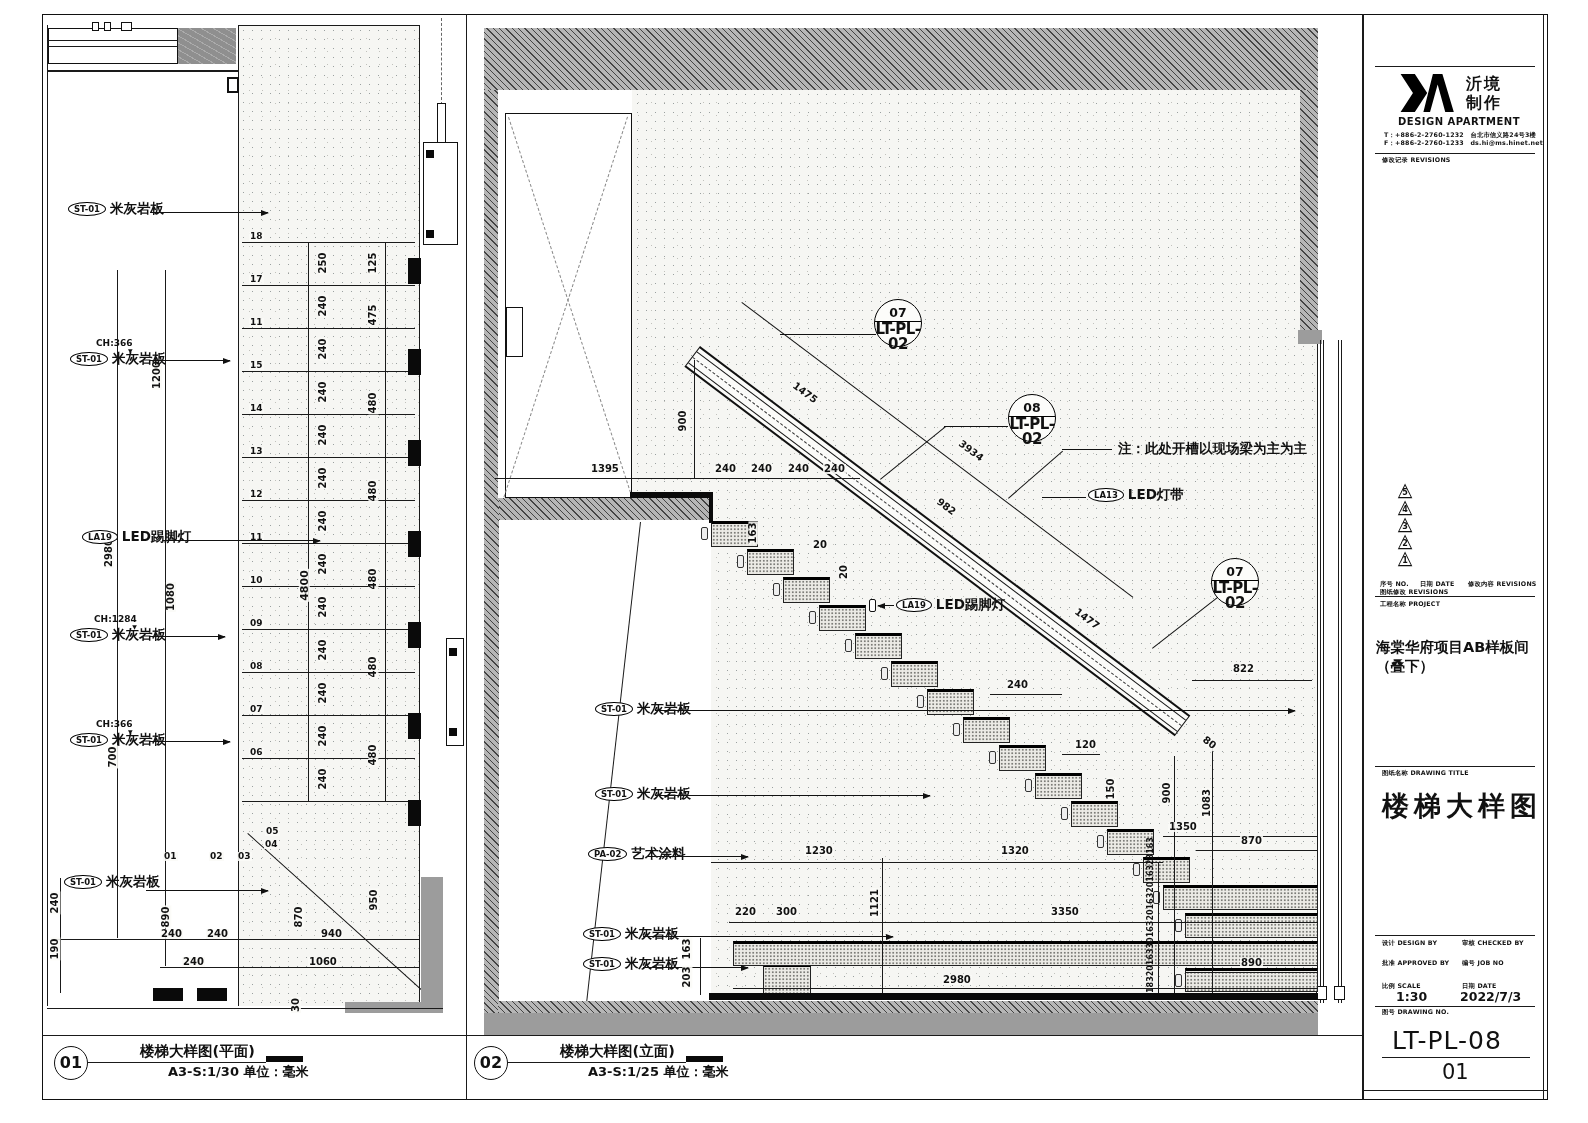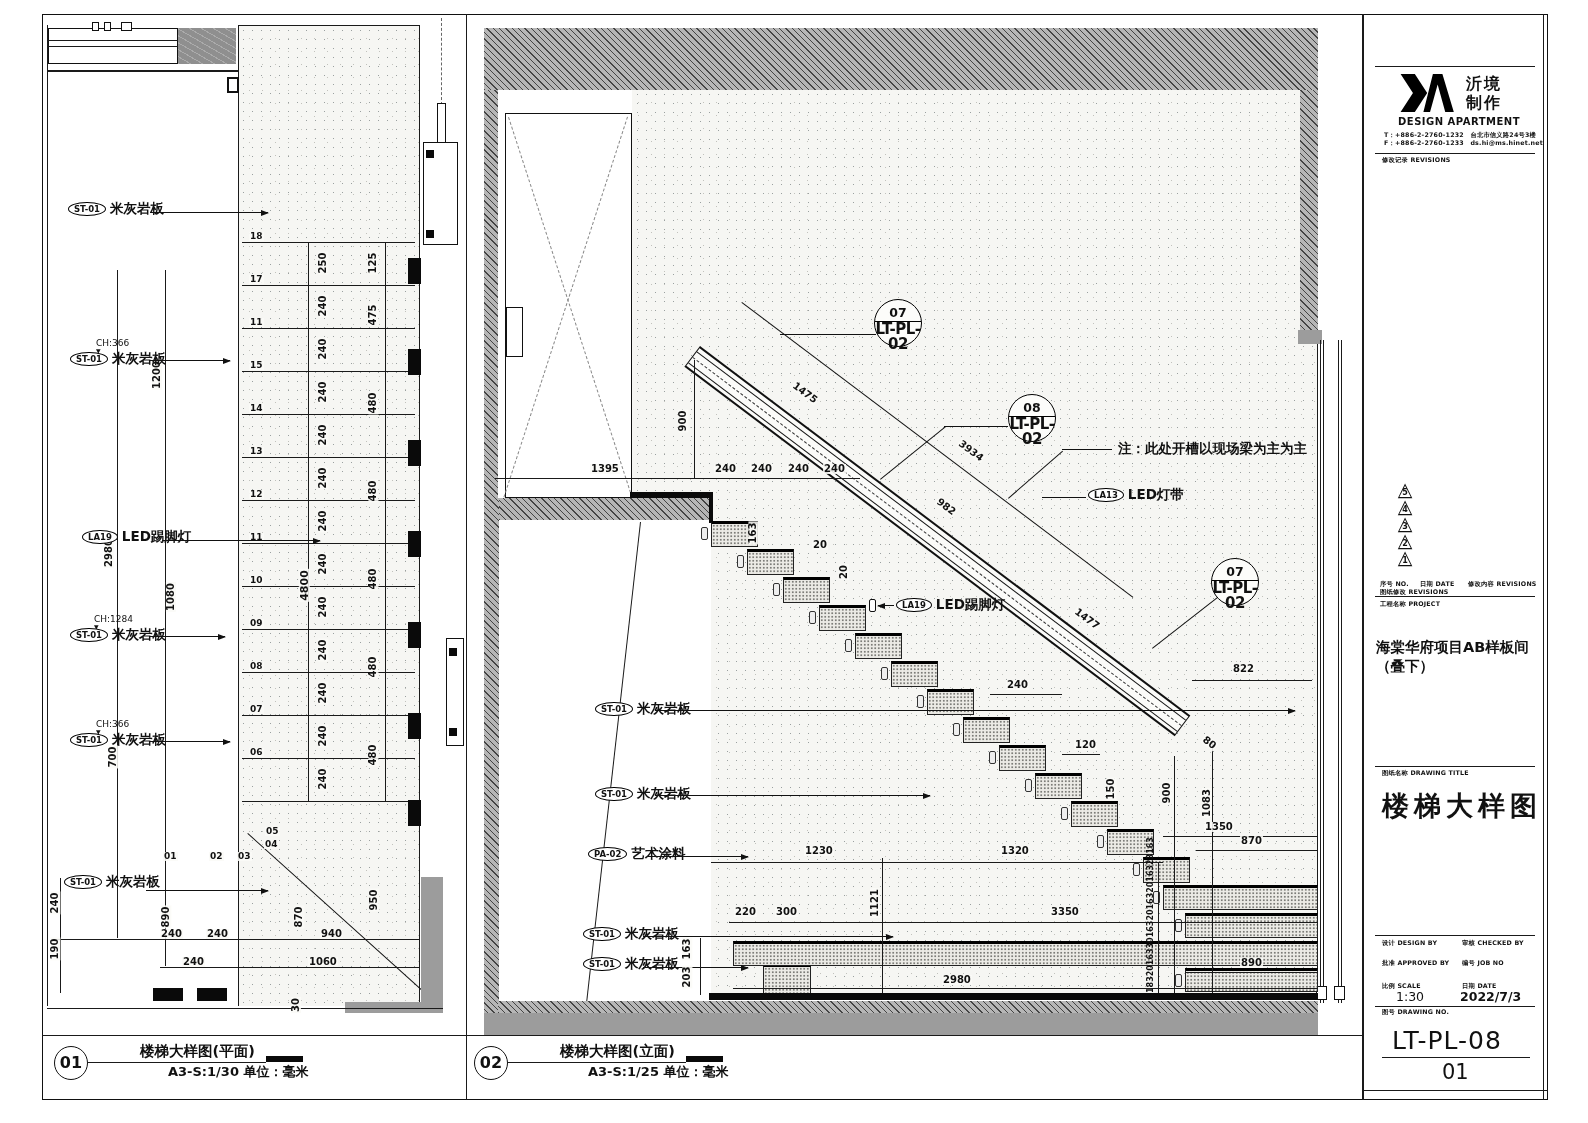--- a/index.html
+++ b/index.html
@@ -15,21 +15,21 @@
 .grayblock{background:#8f8f8f;background-image:repeating-linear-gradient(30deg,rgba(255,255,255,.25) 0 1px,transparent 1px 6px)}
 .gray{background:#9c9c9c}
 .white{background:#fff}
 .dim{position:absolute;font-size:10px;font-weight:bold;line-height:1;white-space:nowrap;background:rgba(250,250,247,.88);padding:0 1px}
 .sm{font-size:9px}
 .vdim{transform:rotate(-90deg);transform-origin:center}
 .r37{transform:rotate(37deg);transform-origin:left top}
 .rowlines{background-image:repeating-linear-gradient(to bottom,#1a1a1a 0,#1a1a1a 1px,transparent 1px,transparent 43px)}
 .oval{display:inline-block;border:1.3px solid #000;border-radius:50%;font-size:8.5px;font-weight:bold;padding:1px 5px;background:#fff;line-height:1.2;white-space:nowrap}
 .mat{position:absolute;display:flex;align-items:center;gap:4px;font-weight:bold;font-size:13.5px;white-space:nowrap}
-.chlbl{font-size:9px;font-weight:normal;text-align:left}
+.chlbl{font-size:9px;font-weight:bold;text-align:right}
 .chlbl::after{content:"▼";display:block;font-size:6px;line-height:5px}
 .leader{position:absolute;height:0;border-top:1px solid #111}
 .leader.ar::after{content:"";position:absolute;right:-1px;top:-3.5px;border-left:8px solid #111;border-top:3px solid transparent;border-bottom:3px solid transparent}
 .leader.al::before{content:"";position:absolute;left:-1px;top:-3.5px;border-right:8px solid #111;border-top:3px solid transparent;border-bottom:3px solid transparent}
 .dleader{position:absolute;height:0;border-top:1px solid #111;transform-origin:left top}
 .callout{position:absolute;width:48px;height:48px;border:1.4px solid #000;border-radius:50%;background:#fcfcfa;text-align:center;font-weight:bold;z-index:5}
 .callout .cn{font-size:12.5px;display:block;border-bottom:1.2px solid #000;height:22px;line-height:25px}
 .callout .cr{font-size:15px;display:block;line-height:15px;letter-spacing:-.5px}
 .tread{position:absolute;border:1px solid #222;border-top:3.5px solid #000;background-color:#ecebe6;background-image:radial-gradient(#7c7c78 .8px,transparent .9px);background-size:3.5px 3.5px}
 .tread::before{content:"";position:absolute;left:-11px;top:3px;width:5px;height:11px;border:1px solid #333;border-radius:2px;background:#eee}
@@ -346,21 +346,21 @@
     <div class="dim vdim" style="left:742px;top:528px">163</div>
     <div class="dim" style="left:812px;top:540px">20</div>
     <div class="dim vdim" style="left:836px;top:567px">20</div>
     <div class="dim" style="left:1232px;top:664px">822</div>
     <div class="dim r37" style="left:1206px;top:734px">80</div>
     <div class="dim" style="left:1006px;top:680px">240</div>
     <div class="dim" style="left:1074px;top:740px">120</div>
     <div class="dim vdim" style="left:1100px;top:784px">150</div>
     <div class="dim vdim" style="left:1156px;top:788px">900</div>
     <div class="dim vdim" style="left:1192px;top:798px">1083</div>
-    <div class="dim" style="left:1204px;top:822px">1350</div>
+    <div class="dim" style="left:1168px;top:822px">1350</div>
     <div class="dim" style="left:1240px;top:836px">870</div>
     <div class="dim" style="left:804px;top:846px">1230</div>
     <div class="dim" style="left:1000px;top:846px">1320</div>
     <div class="dim" style="left:734px;top:907px">220</div>
     <div class="dim" style="left:775px;top:907px">300</div>
     <div class="dim vdim" style="left:860px;top:898px">1121</div>
     <div class="dim" style="left:1050px;top:907px">3350</div>
     <div class="dim" style="left:942px;top:975px">2980</div>
     <div class="dim" style="left:1240px;top:958px">890</div>
     <div class="dim vdim" style="left:676px;top:944px">163</div>
@@ -436,21 +436,21 @@
     <div class="lh" style="left:1375px;top:766px;width:160px"></div>
     <div class="tb-s" style="left:1382px;top:769px">图纸名称 DRAWING TITLE</div>
     <div class="abs" style="left:1382px;top:788px;font-size:27px;font-weight:bold;letter-spacing:5px">楼梯大样图</div>
     <div class="lh" style="left:1375px;top:935px;width:160px"></div>
     <div class="tb-s" style="left:1382px;top:939px">设计 DESIGN BY</div>
     <div class="tb-s" style="left:1462px;top:939px">审核 CHECKED BY</div>
     <div class="tb-s" style="left:1382px;top:959px">批准 APPROVED BY</div>
     <div class="tb-s" style="left:1462px;top:959px">编号 JOB NO</div>
     <div class="tb-s" style="left:1382px;top:982px">比例 SCALE</div>
     <div class="tb-s" style="left:1462px;top:982px">日期 DATE</div>
-    <div class="abs" style="left:1396px;top:989px;font-size:12.5px;font-weight:normal">1:30</div>
+    <div class="abs" style="left:1396px;top:989px;font-size:12.5px;font-weight:bold">1:30</div>
     <div class="abs" style="left:1460px;top:989px;font-size:12.5px;font-weight:bold">2022/7/3</div>
     <div class="lh" style="left:1375px;top:1006px;width:160px"></div>
     <div class="tb-s" style="left:1382px;top:1008px">图号 DRAWING NO.</div>
     <div class="abs" style="left:1392px;top:1026px;font-size:25px;letter-spacing:1px">LT-PL-08</div>
     <div class="lh" style="left:1382px;top:1057px;width:148px"></div>
     <div class="abs" style="left:1442px;top:1060px;font-size:21px">01</div>
     <div class="lh" style="left:1362px;top:1090px;width:186px"></div>
   </div>
 
 </div>

